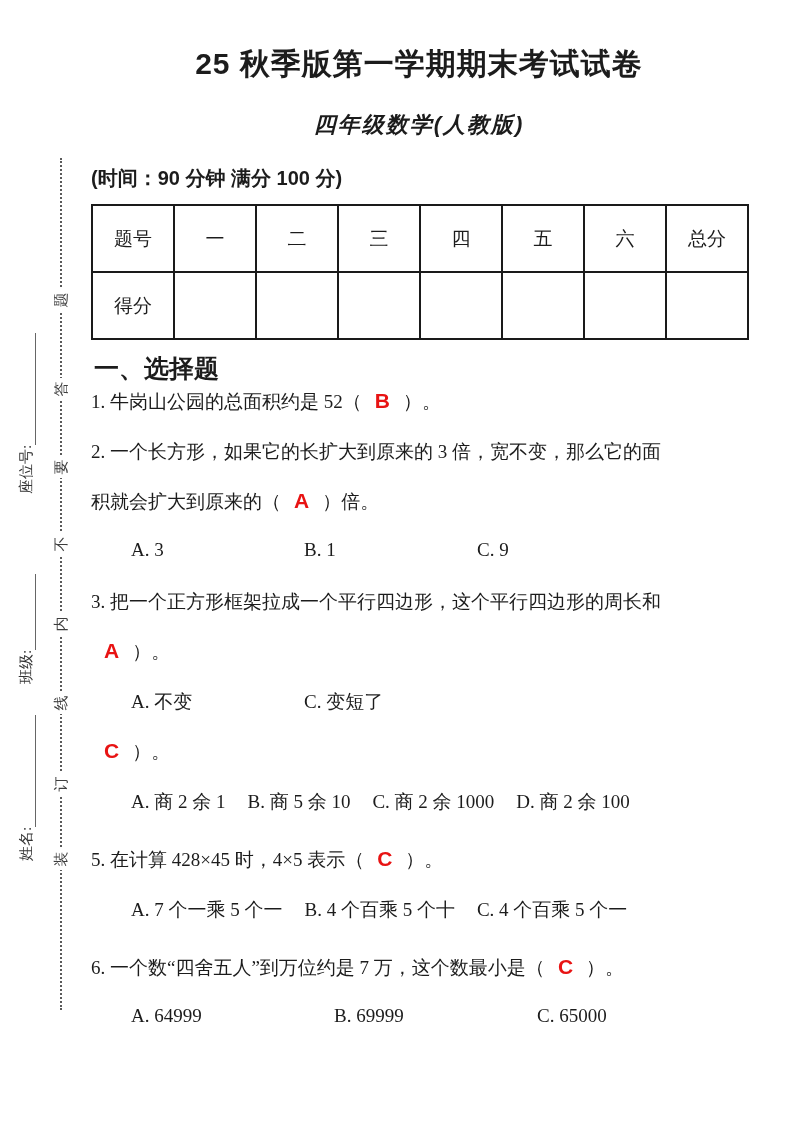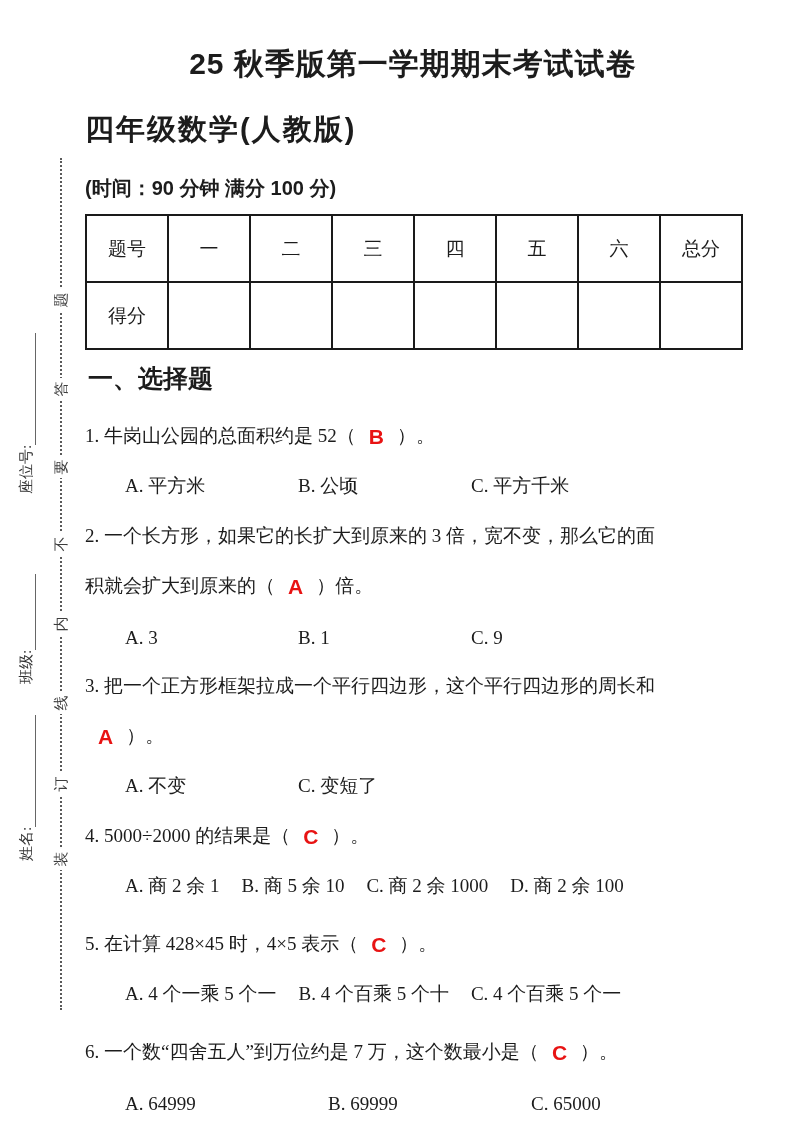--- a/index.html
+++ b/index.html
@@ -25,30 +25,30 @@
   }
   .mline { border-bottom:1px solid #666; height:15px; }
   .g-seat  { width:180px; left:-64px; top:394px; }
   .g-seat .mline  { width:112px; }
   .g-class { width:130px; left:-39px; top:609px; }
   .g-class .mline { width:76px; }
   .g-name  { width:170px; left:-59px; top:766px; }
   .g-name .mline  { width:112px; }
 
   
-  .content { position:absolute; left:85px; top:0; width:656px; }
+  .content { position:absolute; left:91px; top:0; width:656px; }
   .title {
     margin:44px 0 0 0; text-align:center;
     font-family:"Liberation Sans","DejaVu Sans",sans-serif;
     font-size:30px; font-weight:bold; letter-spacing:1px;
   }
   .subtitle {
-    margin:25px 0 0 0; 
-    font-family:"Liberation Sans","DejaVu Sans",sans-serif;
-    font-size:29px; font-weight:bold; letter-spacing:2px;
+    margin:25px 0 0 0; text-align:center;
+    font-family:"Liberation Sans","DejaVu Sans",sans-serif;
+    font-size:22px; font-weight:bold; letter-spacing:2px;font-style:italic;
   }
   .time-info {
     margin:25px 0 0 0; 
     font-family:"Liberation Sans","DejaVu Sans",sans-serif;
     font-size:20px; font-weight:bold;
   }
   table.score {
     margin-top:12px; border-collapse:collapse; width:656px; table-layout:fixed;
     font-family:"Liberation Sans","DejaVu Sans",sans-serif; font-size:19px;
   }
@@ -57,21 +57,21 @@
   }
   table.score td.lab { text-align:center; }
   .section-heading {
     margin:12px 0 0 3px;
     font-family:"Liberation Sans","DejaVu Sans",sans-serif;
     font-size:25px; font-weight:bold;
   }
   #questions { margin-top:4px; }
   .question.gap { margin-top:8px; }
   .qline {
-    height:50px; display:flex; align-items:flex-end;
+    height:50px; display:flex; align-items:flex-start;
     font-size:19px; white-space:nowrap;
   }
   .answer-letter {
     font-family:"Liberation Sans","DejaVu Sans",sans-serif;
     font-weight:bold; font-size:21px; padding:0 13px;
   }
   .options { padding-left:40px; }
   .options span { display:inline-block; }
   .options.spread span { width:173px; }
   .options.wide   span { width:203px; }
@@ -150,25 +150,20 @@
 
     <div class="section-heading">一、选择题</div>
 
     <div id="questions">
         <div class="question">
           <div class="qline">
             <span>1. 牛岗山公园的总面积约是 52（</span>
             <span class="answer-letter" style="color: rgb(232, 19, 19);">B</span>
             <span>）。</span>
           </div>
-          <div class="qline options spread">
-            <span>A. 平方米</span>
-            <span>B. 公顷</span>
-            <span>C. 平方千米</span>
-          </div>
         </div>
         <div class="question">
           <div class="qline">
             <span>2. 一个长方形，如果它的长扩大到原来的 3 倍，宽不变，那么它的面</span>
           </div>
           <div class="qline">
             <span>积就会扩大到原来的（</span>
             <span class="answer-letter" style="color: rgb(232, 19, 19);">A</span>
             <span>）倍。</span>
           </div>
@@ -186,39 +181,38 @@
             <span class="answer-letter" style="color: rgb(232, 19, 19);">A</span>
             <span>）。</span>
           </div>
           <div class="qline options spread">
             <span>A. 不变</span>
             <span>C. 变短了</span>
           </div>
         </div>
         <div class="question">
           <div class="qline">
-            <span>4. 5000÷2000 的结果是（</span>
             <span class="answer-letter" style="color: rgb(232, 19, 19);">C</span>
             <span>）。</span>
           </div>
           <div class="qline options packed">
             <span>A. 商 2 余 1</span>
             <span>B. 商 5 余 10</span>
             <span>C. 商 2 余 1000</span>
             <span>D. 商 2 余 100</span>
           </div>
         </div>
         <div class="question gap">
           <div class="qline">
             <span>5. 在计算 428×45 时，4×5 表示（</span>
             <span class="answer-letter" style="color: rgb(232, 19, 19);">C</span>
             <span>）。</span>
           </div>
           <div class="qline options packed">
-            <span>A. 4 个一乘 5 个一</span>
+            <span>A. 7 个一乘 5 个一</span>
             <span>B. 4 个百乘 5 个十</span>
             <span>C. 4 个百乘 5 个一</span>
           </div>
         </div>
         <div class="question gap">
           <div class="qline">
             <span>6. 一个数“四舍五人”到万位约是 7 万，这个数最小是（</span>
             <span class="answer-letter" style="color: rgb(232, 19, 19);">C</span>
             <span>）。</span>
           </div>

